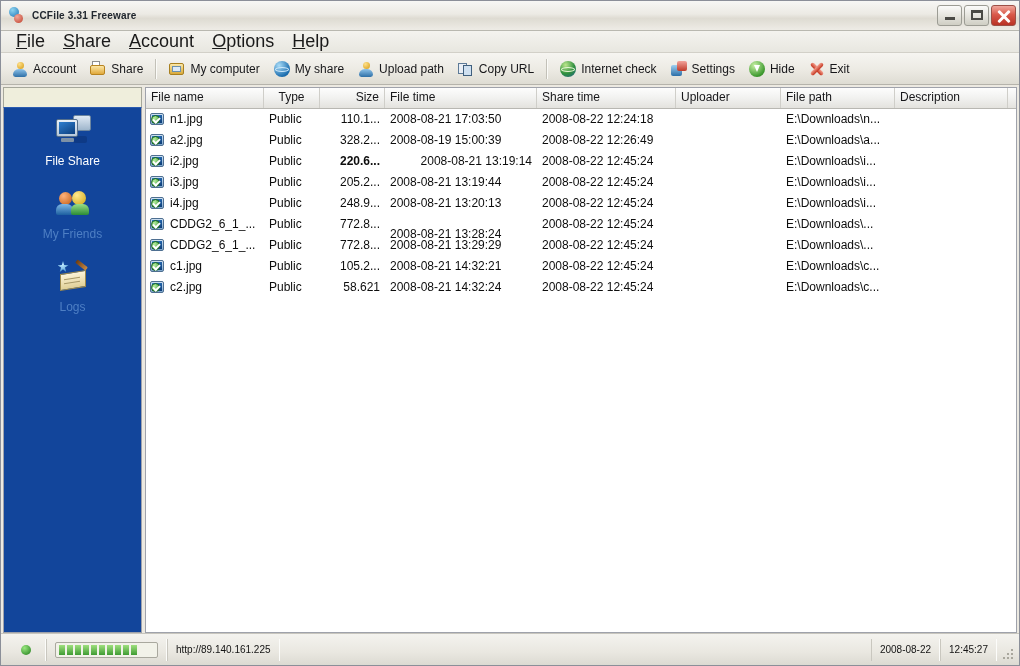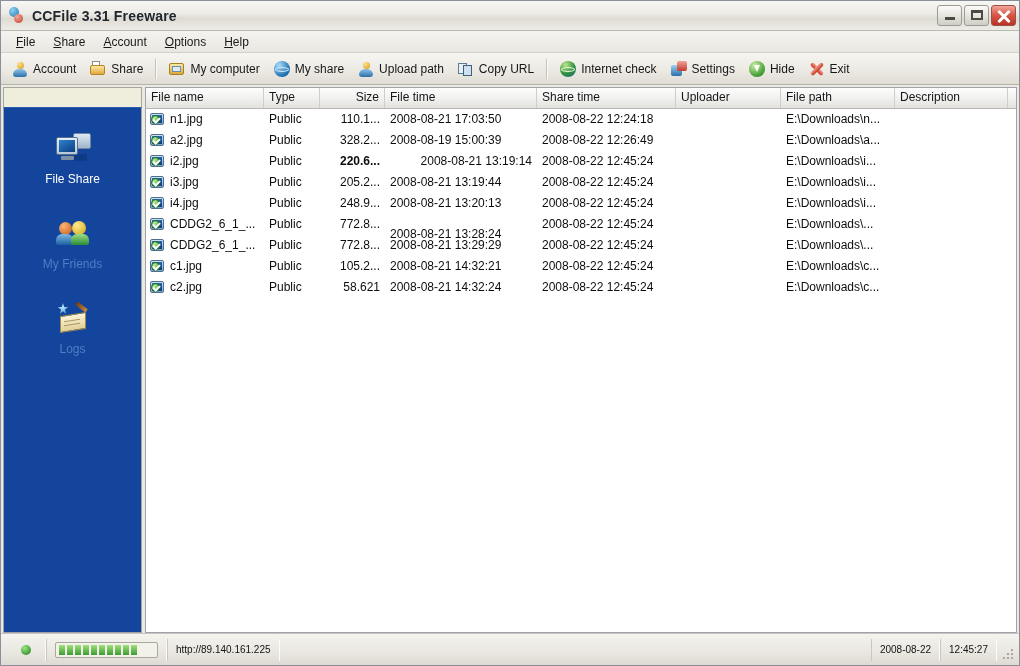--- a/index.html
+++ b/index.html
@@ -27,21 +27,21 @@
     box-sizing:border-box;
   }
   .app-icon{
     width:18px;height:18px;flex:0 0 18px;position:relative;margin-right:6px;
   }
   .app-icon .c1{position:absolute;left:1px;top:0px;width:10px;height:10px;border-radius:50%;
     background:radial-gradient(circle at 35% 30%,#8fd4ef,#1b74b8);}
   .app-icon .c2{position:absolute;left:6px;top:7px;width:9px;height:9px;border-radius:50%;
     background:radial-gradient(circle at 35% 30%,#f2a79a,#c0402b);}
   .title-text{
-    font-size:14px;font-weight:bold;color:#21272f;letter-spacing:.2px;
+    font-size:10px;font-weight:bold;color:#21272f;letter-spacing:.2px;
     white-space:nowrap;
   }
   .title-spacer{flex:1 1 auto;}
   .winbtns{display:flex;align-items:center;gap:2px;}
   .wbtn{
     width:25px;height:21px;box-sizing:border-box;
     border:1px solid #9c9c94;border-radius:3px;
     background:linear-gradient(180deg,#fbfbfa 0%,#e6e5de 50%,#cfcec4 100%);
     position:relative;
   }
@@ -55,21 +55,21 @@
   .wbtn .x1{transform:rotate(45deg);} .wbtn .x2{transform:rotate(-45deg);}
 
   
   .menubar{
     height:22px;flex:0 0 22px;
     background:linear-gradient(180deg,#f4f3ef 0%,#e8e7e0 100%);
     border-bottom:1px solid #d2d0c8;
     display:flex;align-items:center;padding-left:6px;box-sizing:border-box;
   }
   .menu-item{
-    padding:2px 9px;font-size:12px;color:#1a1a1a;cursor:default;white-space:nowrap;
+    padding:2px 9px;font-size:18px;color:#1a1a1a;cursor:default;white-space:nowrap;
   }
   .menu-item u{text-decoration:underline;}
 
   
   .toolbar{
     height:32px;flex:0 0 32px;
     background:linear-gradient(180deg,#f6f5f1 0%,#eceae3 55%,#dedcd3 100%);
     border-bottom:1px solid #b5b3ab;
     display:flex;align-items:center;padding:0 4px;box-sizing:border-box;
   }
@@ -116,22 +116,21 @@
   .sidebar-wrap{width:139px;flex:0 0 139px;display:flex;flex-direction:column;}
   .sb-topbar{
     height:20px;flex:0 0 20px;box-sizing:border-box;
     background:#efeedc;border:1px solid #a6a79b;border-bottom:none;
   }
   .sidebar{
     flex:1 1 auto;
     background:#12459b;
     border:1px solid #9fa2ab;border-top:1px solid #2a5bb0;
     box-sizing:border-box;
-    padding-top:18px;
-    display:flex;flex-direction:column;align-items:center;gap:16px;
+    display:flex;flex-direction:column;align-items:center;gap:4px;
   }
   .sb-item{width:100%;display:flex;flex-direction:column;align-items:center;padding:7px 0 9px 0;cursor:default;}
   .sb-ico{width:36px;height:32px;position:relative;margin-bottom:7px;}
   .sb-label{font-size:12px;line-height:14px;text-align:center;}
   .sb-label.sel{color:#ffffff;}
   .sb-label.dim{color:#4e7fc4;}
 
   
   .ic-fs .m2{position:absolute;right:0;top:0px;width:18px;height:16px;border-radius:2px;
     background:linear-gradient(180deg,#dfe9f4,#9fb6cc);border:1px solid #6d86a0;box-sizing:border-box;}
@@ -372,21 +371,21 @@
           </span>
           <span class="sb-label dim">Logs</span>
         </div>
 
       </div>
     </div>
 
     <div class="list-wrap">
       <div class="lv-head" id="lv-head">
           <div class="th" style="flex: 0 0 118px;">File name</div>
-          <div class="th" style="flex: 0 0 56px;">Type</div>
+          <div class="th" style="flex: 0 0 56px; text-align: center;">Type</div>
           <div class="th num" style="flex: 0 0 65px;">Size</div>
           <div class="th" style="flex: 0 0 152px;">File time</div>
           <div class="th" style="flex: 0 0 139px;">Share time</div>
           <div class="th" style="flex: 0 0 105px;">Uploader</div>
           <div class="th" style="flex: 0 0 114px;">File path</div>
           <div class="th" style="flex: 0 0 113px;">Description</div>
           <div class="th stub"></div>
         </div>
       <div class="lv-body" id="lv-body">
           <div class="row">

